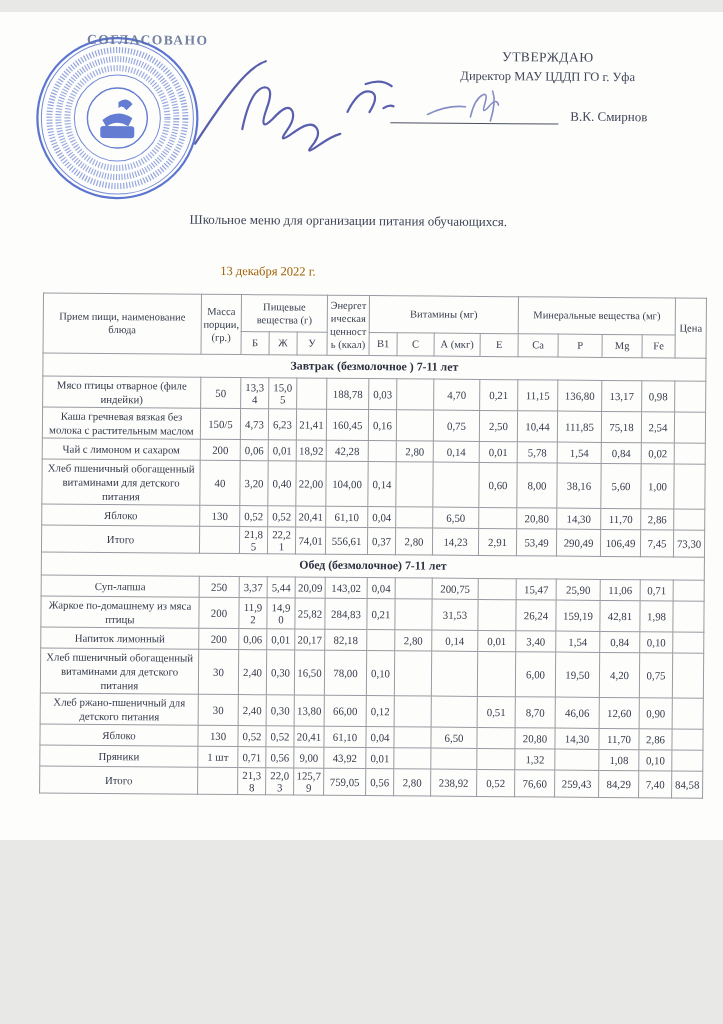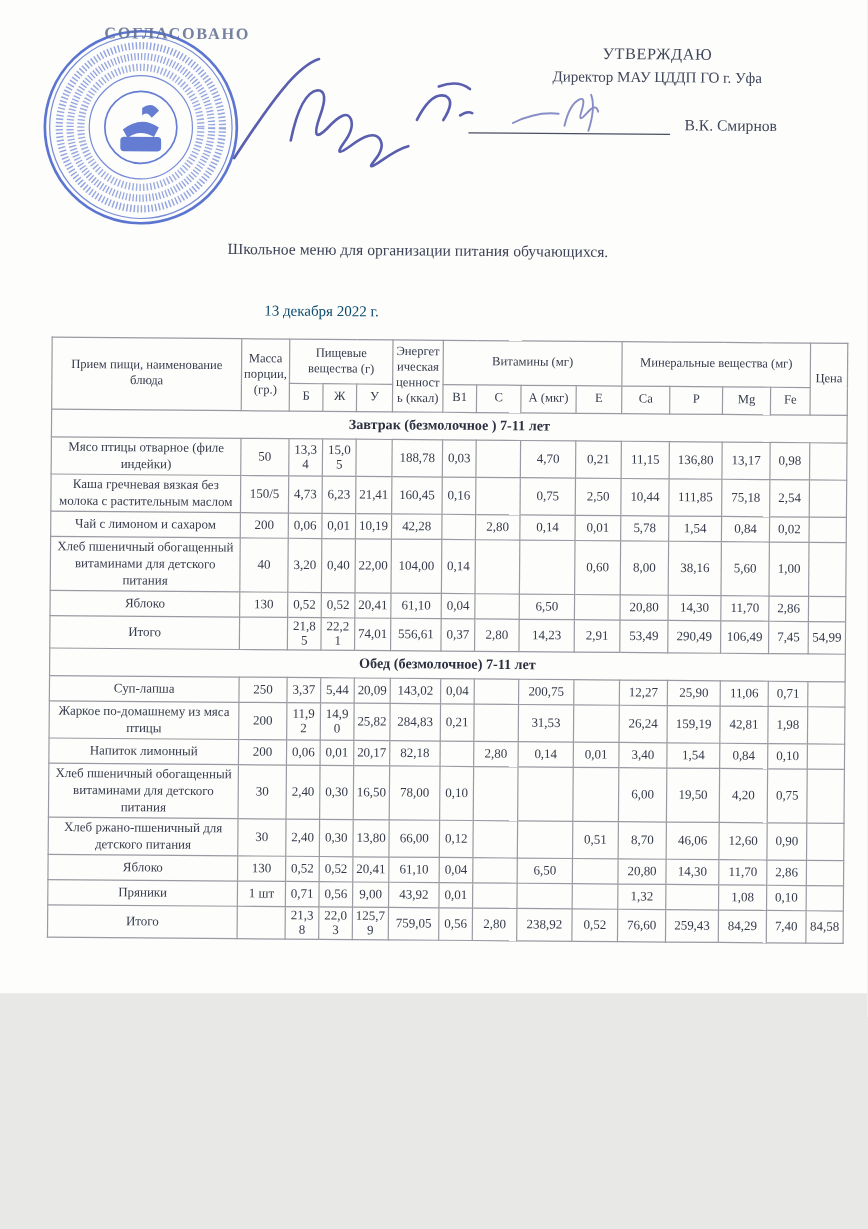--- a/index.html
+++ b/index.html
@@ -1,19 +1,19 @@
 <!DOCTYPE html>
 <html><head>
 <meta charset="utf-8">
 <style>
   html,body{margin:0;padding:0;background:#e8e8e6;}
   .page{
     position:relative;
     width:723px;height:828px;
-    margin:0 auto;
+    margin:12px auto;
     background:#fdfdfb;
     overflow:hidden;
     font-family:"Liberation Serif","DejaVu Serif",serif;
     color:#3c4150;
   }
   .tilt{position:absolute;left:0;top:0;width:723px;height:1024px;transform:rotate(0.45deg);transform-origin:50% 40%;}
 
   
   .agree-label{
     position:absolute;left:84px;top:22px;
@@ -31,21 +31,21 @@
   .sig-right{position:absolute;left:420px;top:70px;width:120px;height:45px;opacity:.8;}
   .sign-line{
     position:absolute;left:388px;top:84px;width:300px;
     font-size:13px;color:#41475a;
   }
   .sign-line .rule{display:inline-block;width:168px;border-bottom:1.3px solid #4a4f60;height:26px;vertical-align:bottom;}
   .sign-line .name{display:inline-block;margin-left:12px;vertical-align:bottom;}
 
   
   .doc-title{position:absolute;left:188px;top:201px;font-size:13px;color:#3e4456;}
-  .doc-date{position:absolute;left:219px;top:253px;font-size:12.5px;color:#0c4a6e;}
+  .doc-date{position:absolute;left:219px;top:253px;font-size:12.5px;color:#a16207;}
 
   
   .menu-table-wrap{position:absolute;left:42px;top:283px;width:662px;}
   table.menu{
     border-collapse:collapse;width:100%;
     font-size:10.8px;color:#363b4c;
     table-layout:fixed;
   }
   table.menu th,table.menu td{
     border:1px solid #9a9ba2;
@@ -201,21 +201,21 @@
               <td>111,85</td>
               <td>75,18</td>
               <td>2,54</td>
               <td></td>
             </tr>
             <tr>
               <td class="name-cell">Чай с лимоном и сахаром</td>
               <td>200</td>
               <td>0,06</td>
               <td>0,01</td>
-              <td>10,19</td>
+              <td>18,92</td>
               <td>42,28</td>
               <td></td>
               <td>2,80</td>
               <td>0,14</td>
               <td>0,01</td>
               <td>5,78</td>
               <td>1,54</td>
               <td>0,84</td>
               <td>0,02</td>
               <td></td>
@@ -262,37 +262,37 @@
               <td>74,01</td>
               <td>556,61</td>
               <td>0,37</td>
               <td>2,80</td>
               <td>14,23</td>
               <td>2,91</td>
               <td>53,49</td>
               <td>290,49</td>
               <td>106,49</td>
               <td>7,45</td>
-              <td>54,99</td>
+              <td>73,30</td>
             </tr>
             <tr class="section-row">
               <td colspan="15">Обед (безмолочное) 7-11 лет</td>
             </tr>
             <tr>
               <td class="name-cell">Суп-лапша</td>
               <td>250</td>
               <td>3,37</td>
               <td>5,44</td>
               <td>20,09</td>
               <td>143,02</td>
               <td>0,04</td>
               <td></td>
               <td>200,75</td>
               <td></td>
-              <td>12,27</td>
+              <td>15,47</td>
               <td>25,90</td>
               <td>11,06</td>
               <td>0,71</td>
               <td></td>
             </tr>
             <tr>
               <td class="name-cell">Жаркое по-домашнему из мяса птицы</td>
               <td>200</td>
               <td>11,92</td>
               <td>14,90</td>

